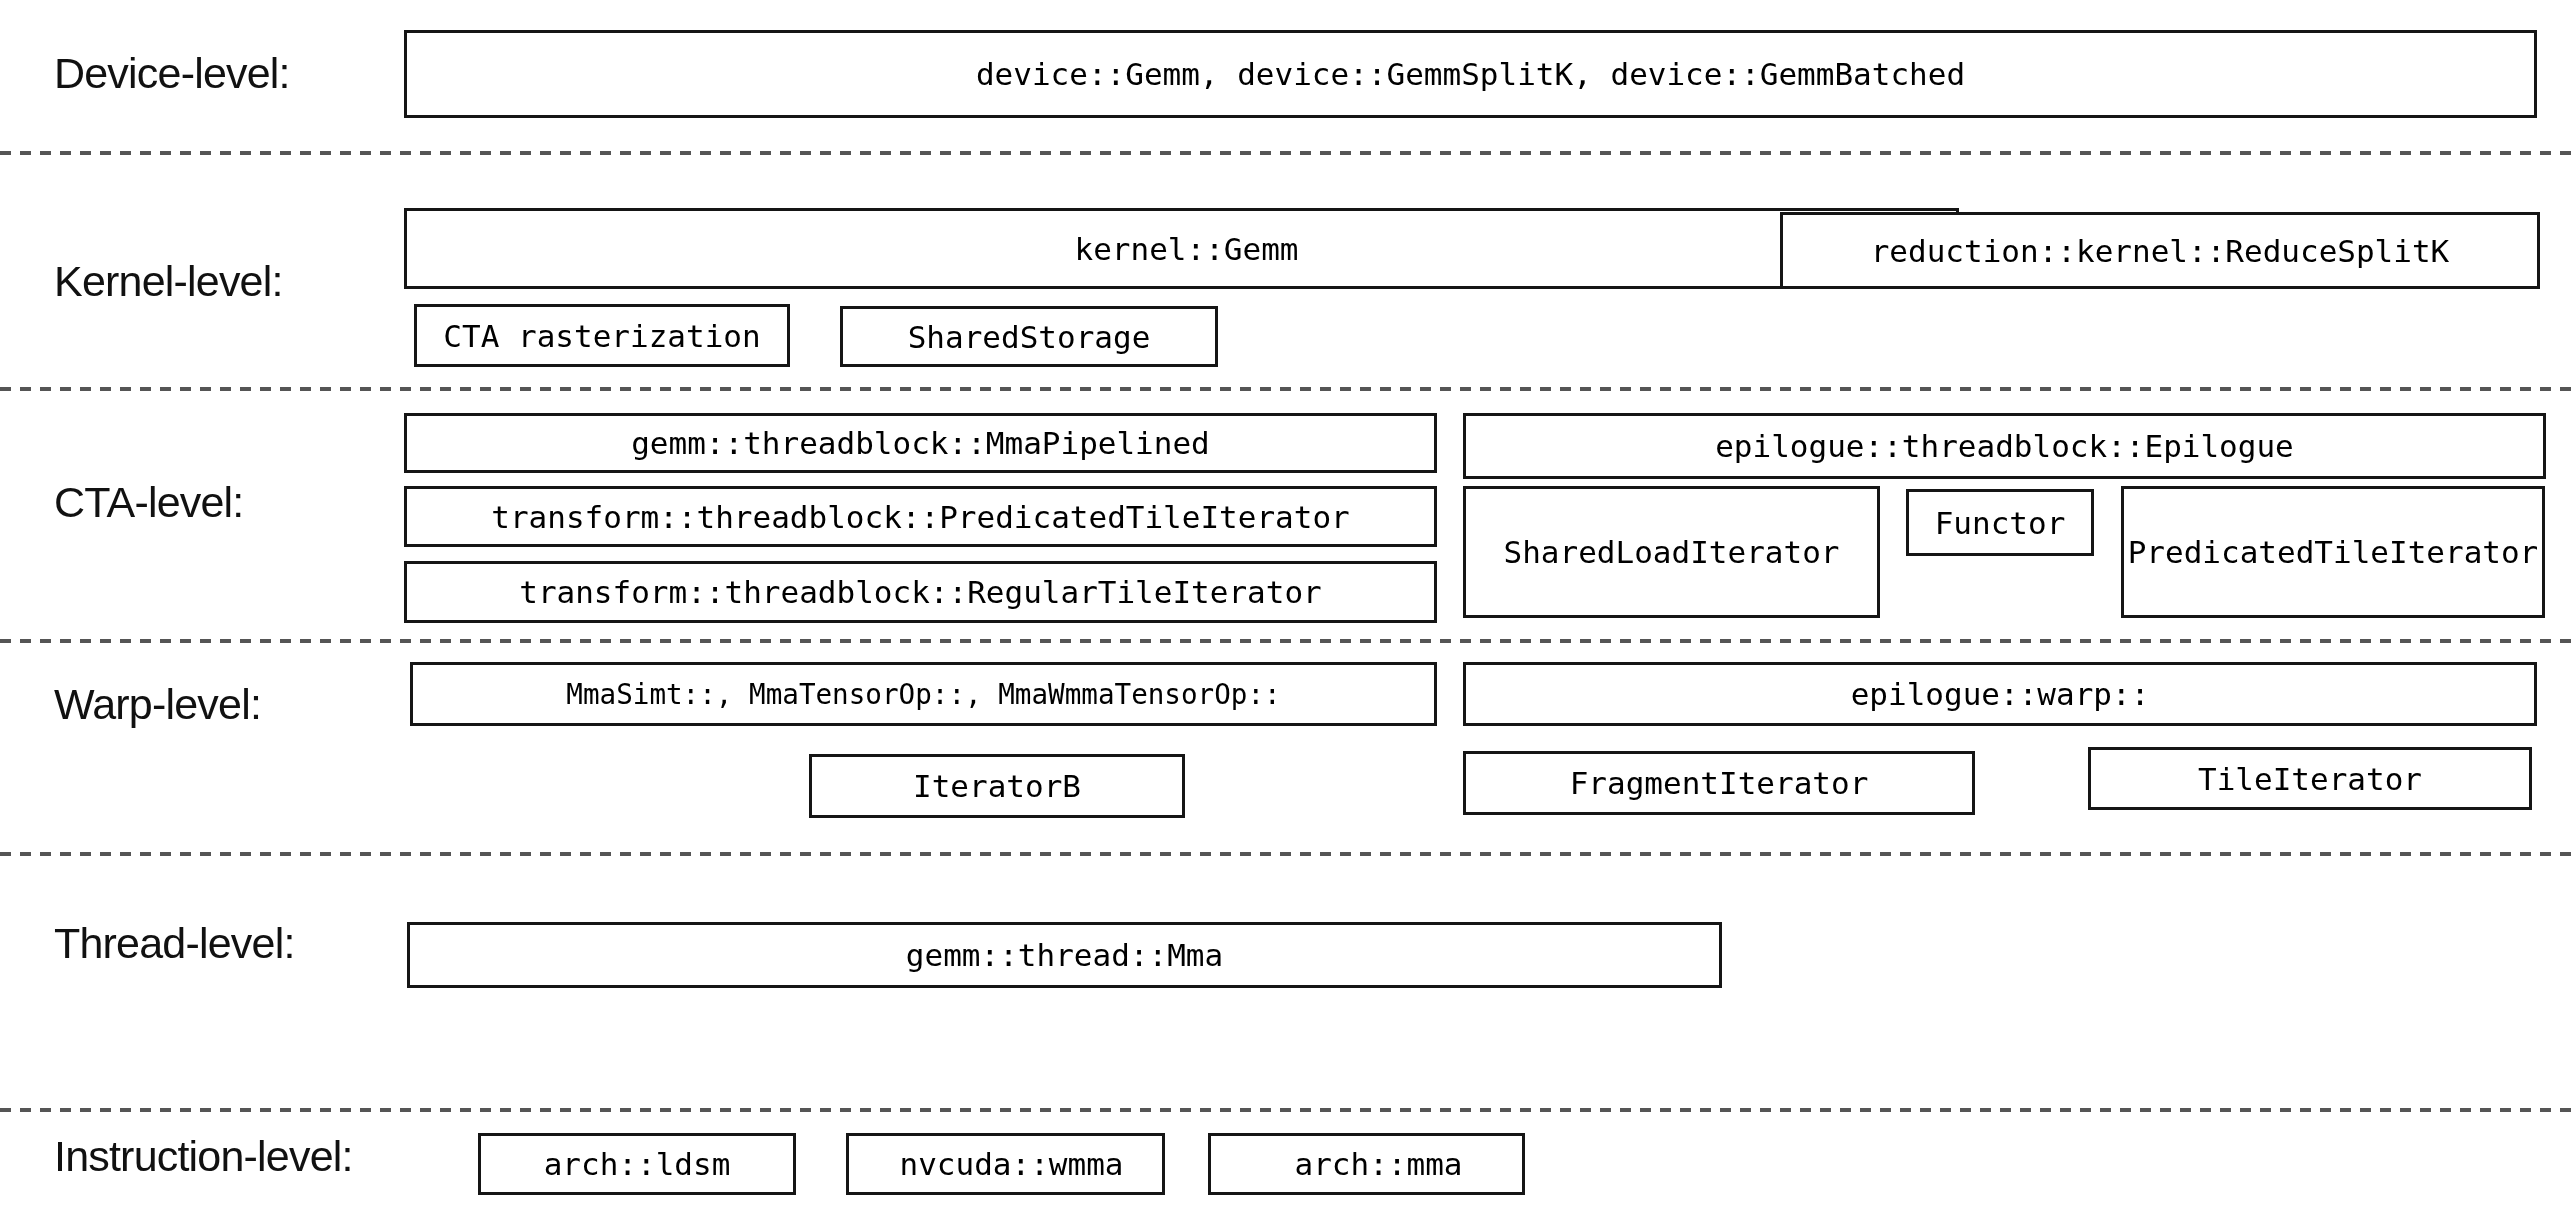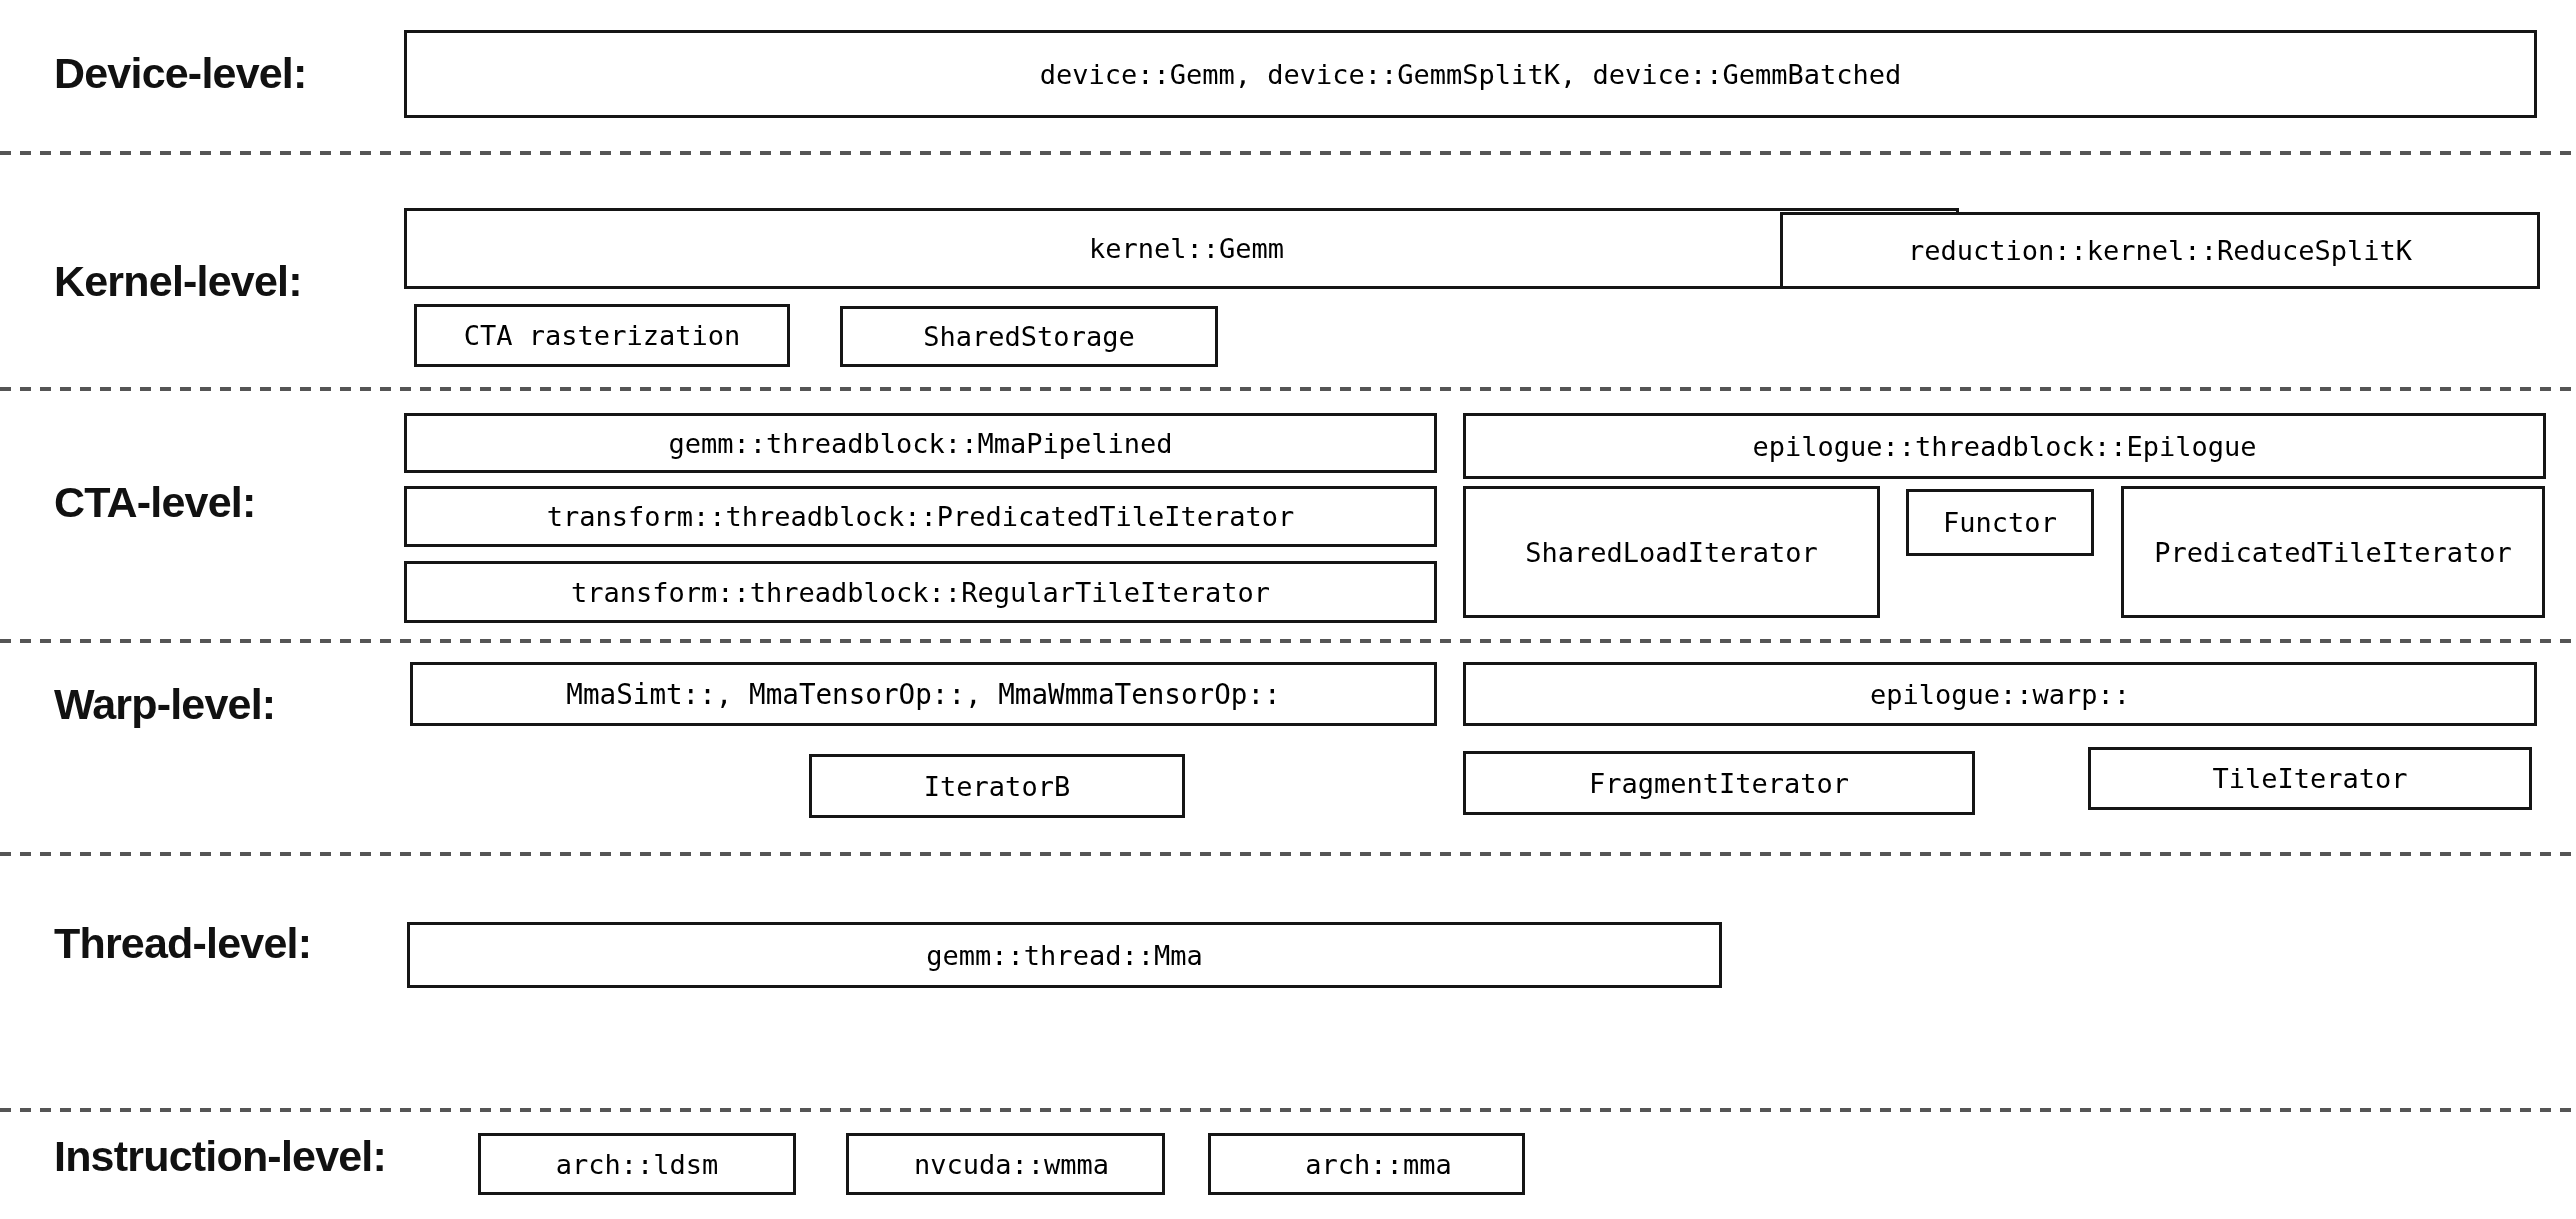--- a/index.html
+++ b/index.html
@@ -2,38 +2,38 @@
 <html style="font-size:12.3px"><head>
 <meta charset="utf-8">
 <style>
   html,body{margin:0;padding:0;background:#ffffff;}
   body{width:2576px;height:1219px;position:relative;overflow:hidden;
        font-family:"Liberation Sans",sans-serif;}
   .diagram{position:absolute;left:0;top:0;width:2576px;height:1219px;background:#ffffff;}
 
   
   .lvl{position:absolute;left:54px;font-family:"Liberation Sans",sans-serif;
-       font-weight:bold;font-size:43px;color:#111;white-space:nowrap;letter-spacing:-0.8px;}
+       font-weight:normal;font-size:43px;color:#111;white-space:nowrap;letter-spacing:-0.8px;}
   .lvl-device{top:49px;}
   .lvl-kernel{top:257px;}
   .lvl-cta{top:478px;}
   .lvl-warp{top:680px;}
   .lvl-thread{top:919px;}
   .lvl-instruction{top:1132px;}
 
   
   .divider{position:absolute;left:0;width:2576px;height:3.8px;
            background:repeating-linear-gradient(90deg,#555 0,#555 10.7px,transparent 10.7px,transparent 20px);}
   .div-1{top:151px;} .div-2{top:387px;} .div-3{top:639px;} .div-4{top:852px;} .div-5{top:1108px;}
 
   
   .b{position:absolute;background:#ffffff;border:3.1px solid #151515;box-sizing:border-box;
      display:flex;align-items:center;justify-content:center;
      font-family:"DejaVu Sans Mono","Liberation Mono",monospace;
-     font-size:27px;color:#000;white-space:nowrap;}
+     font-size:31px;color:#000;white-space:nowrap;}
   .b-small{font-size:27.6px;}
 
   .box-device-gemm        {left:404px;  top:30px;   width:2133px; height:88px;}
 
   .box-kernel-gemm        {left:404px;  top:208px;  width:1555px; height:81px;padding-left:10px;}
   .box-reduce-splitk      {left:1780px; top:212px;  width:760px;  height:77px;}
   .box-cta-raster         {left:414px;  top:304px;  width:376px;  height:63px;}
   .box-shared-storage     {left:840px; top:306px;  width:378px;  height:61px;}
 
   .box-mma-pipelined      {left:404px;  top:413px;  width:1033px; height:60px;}

